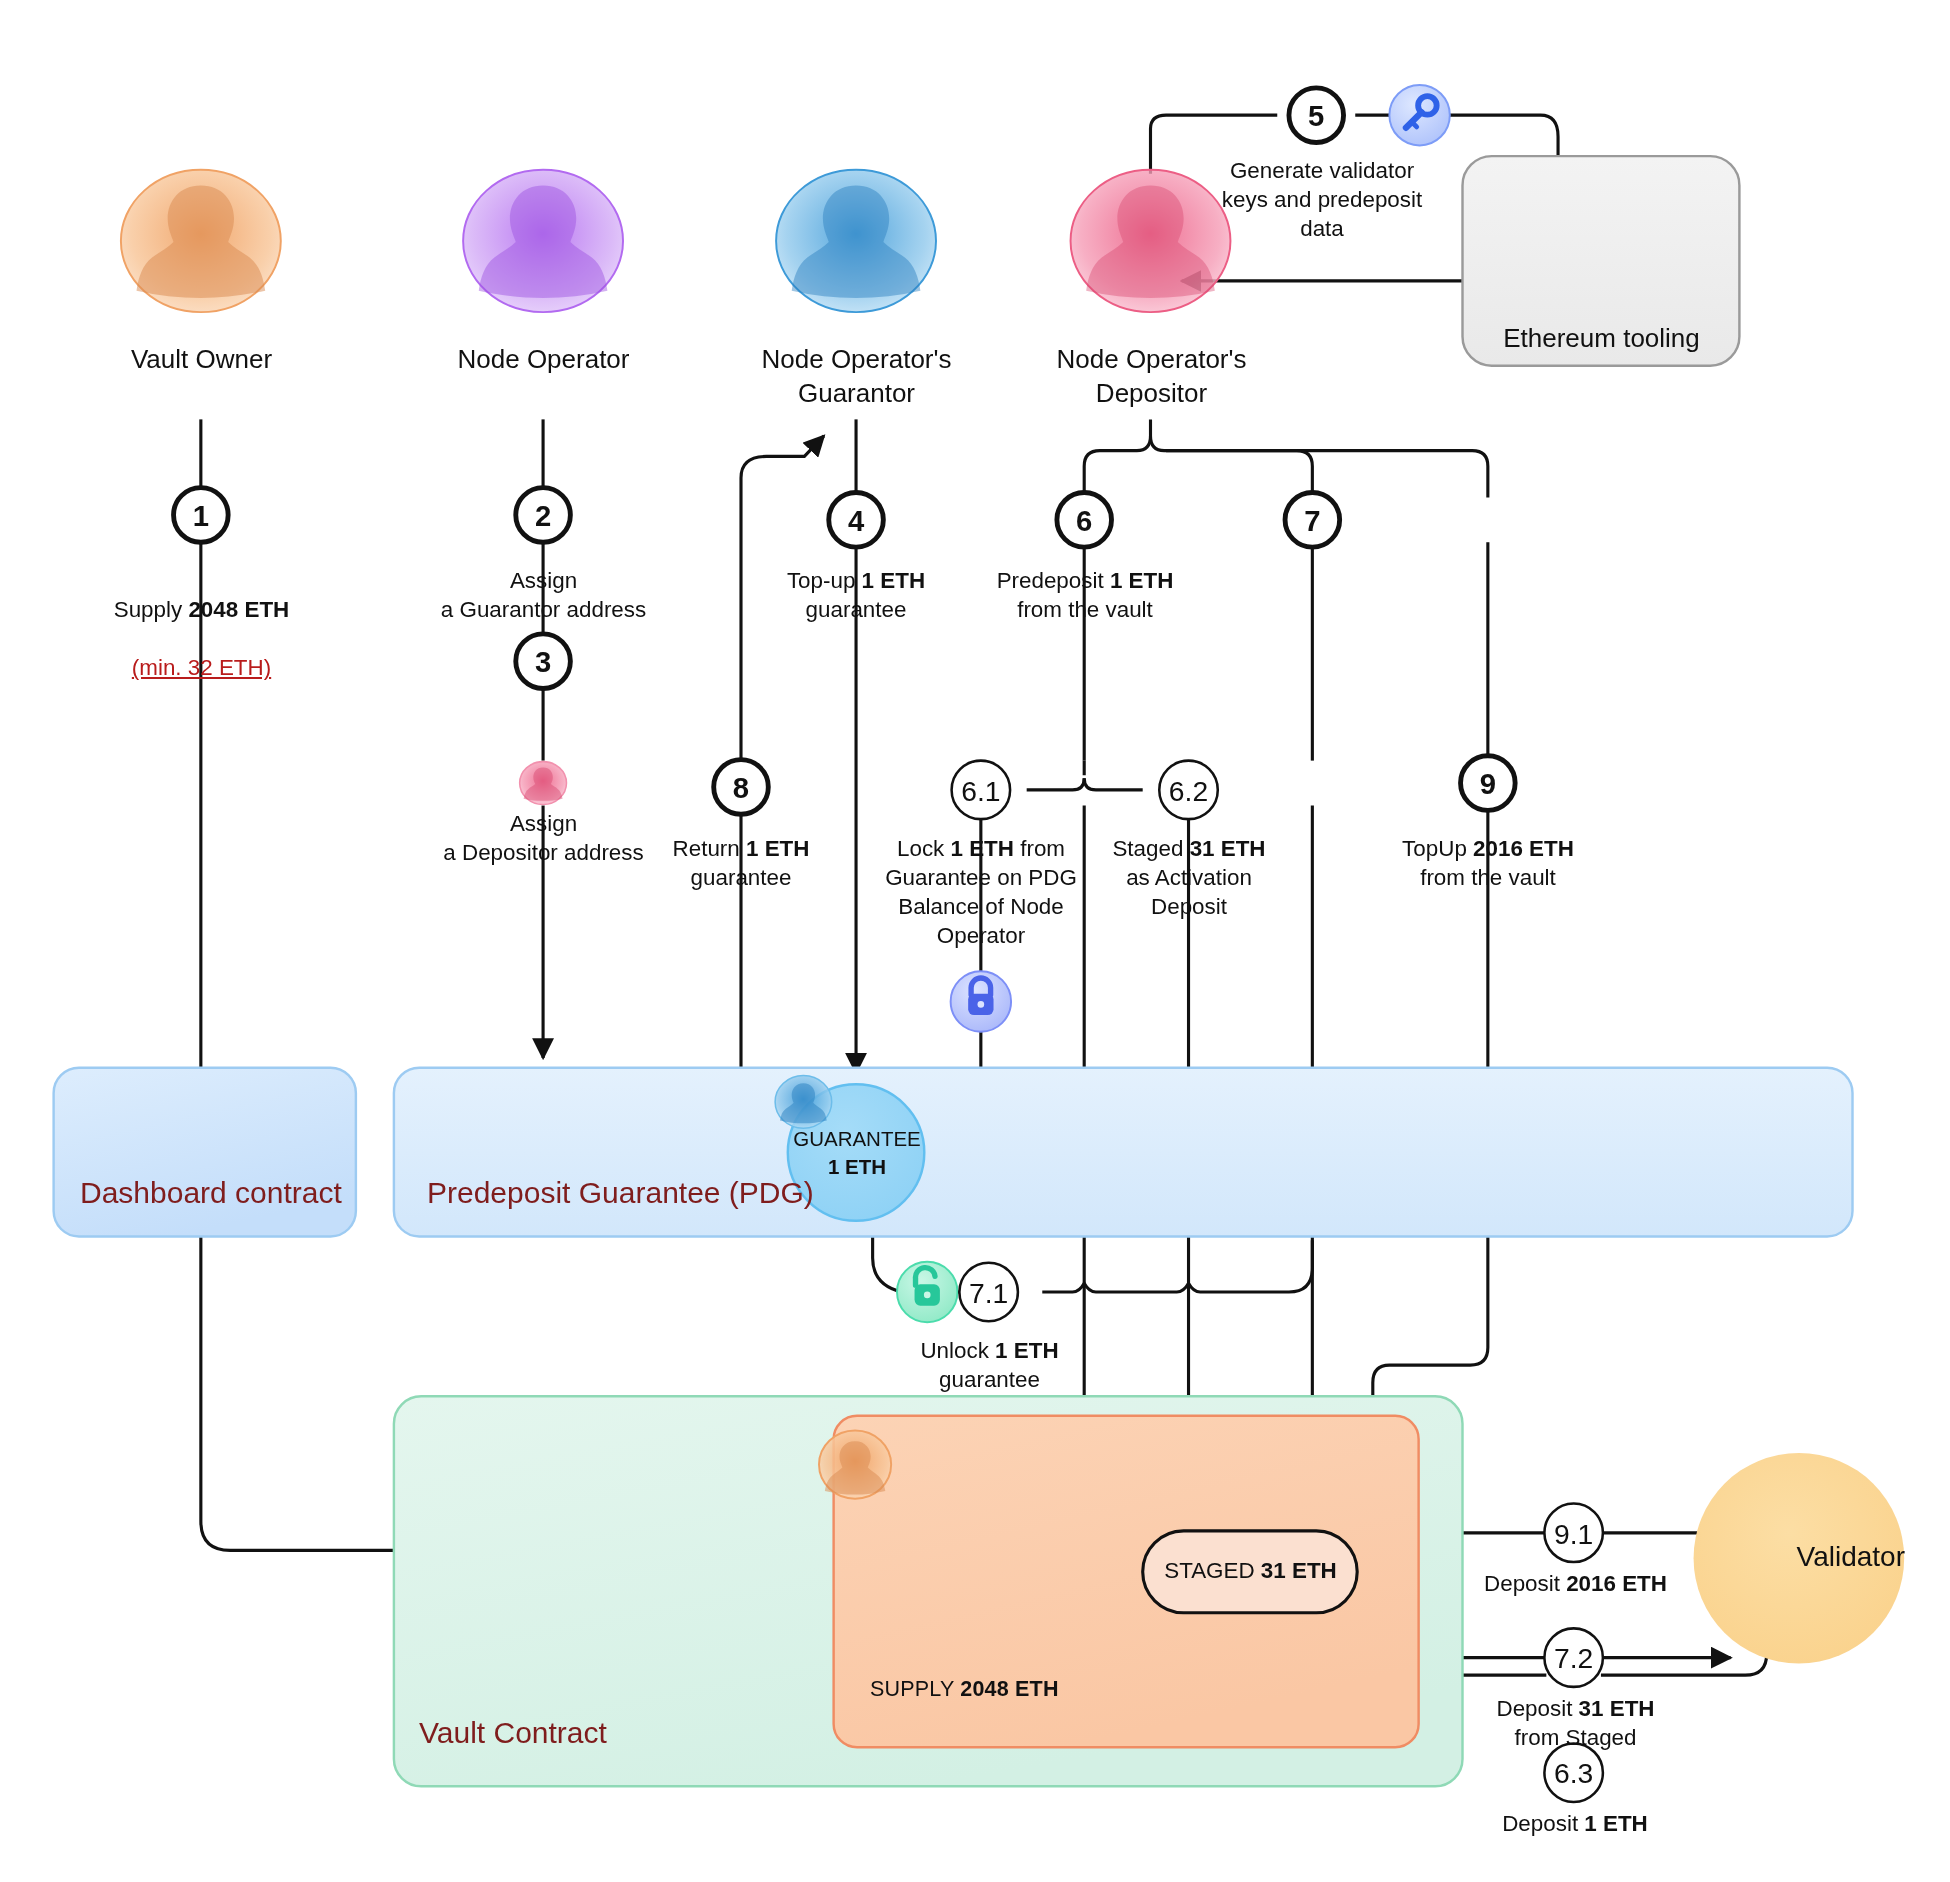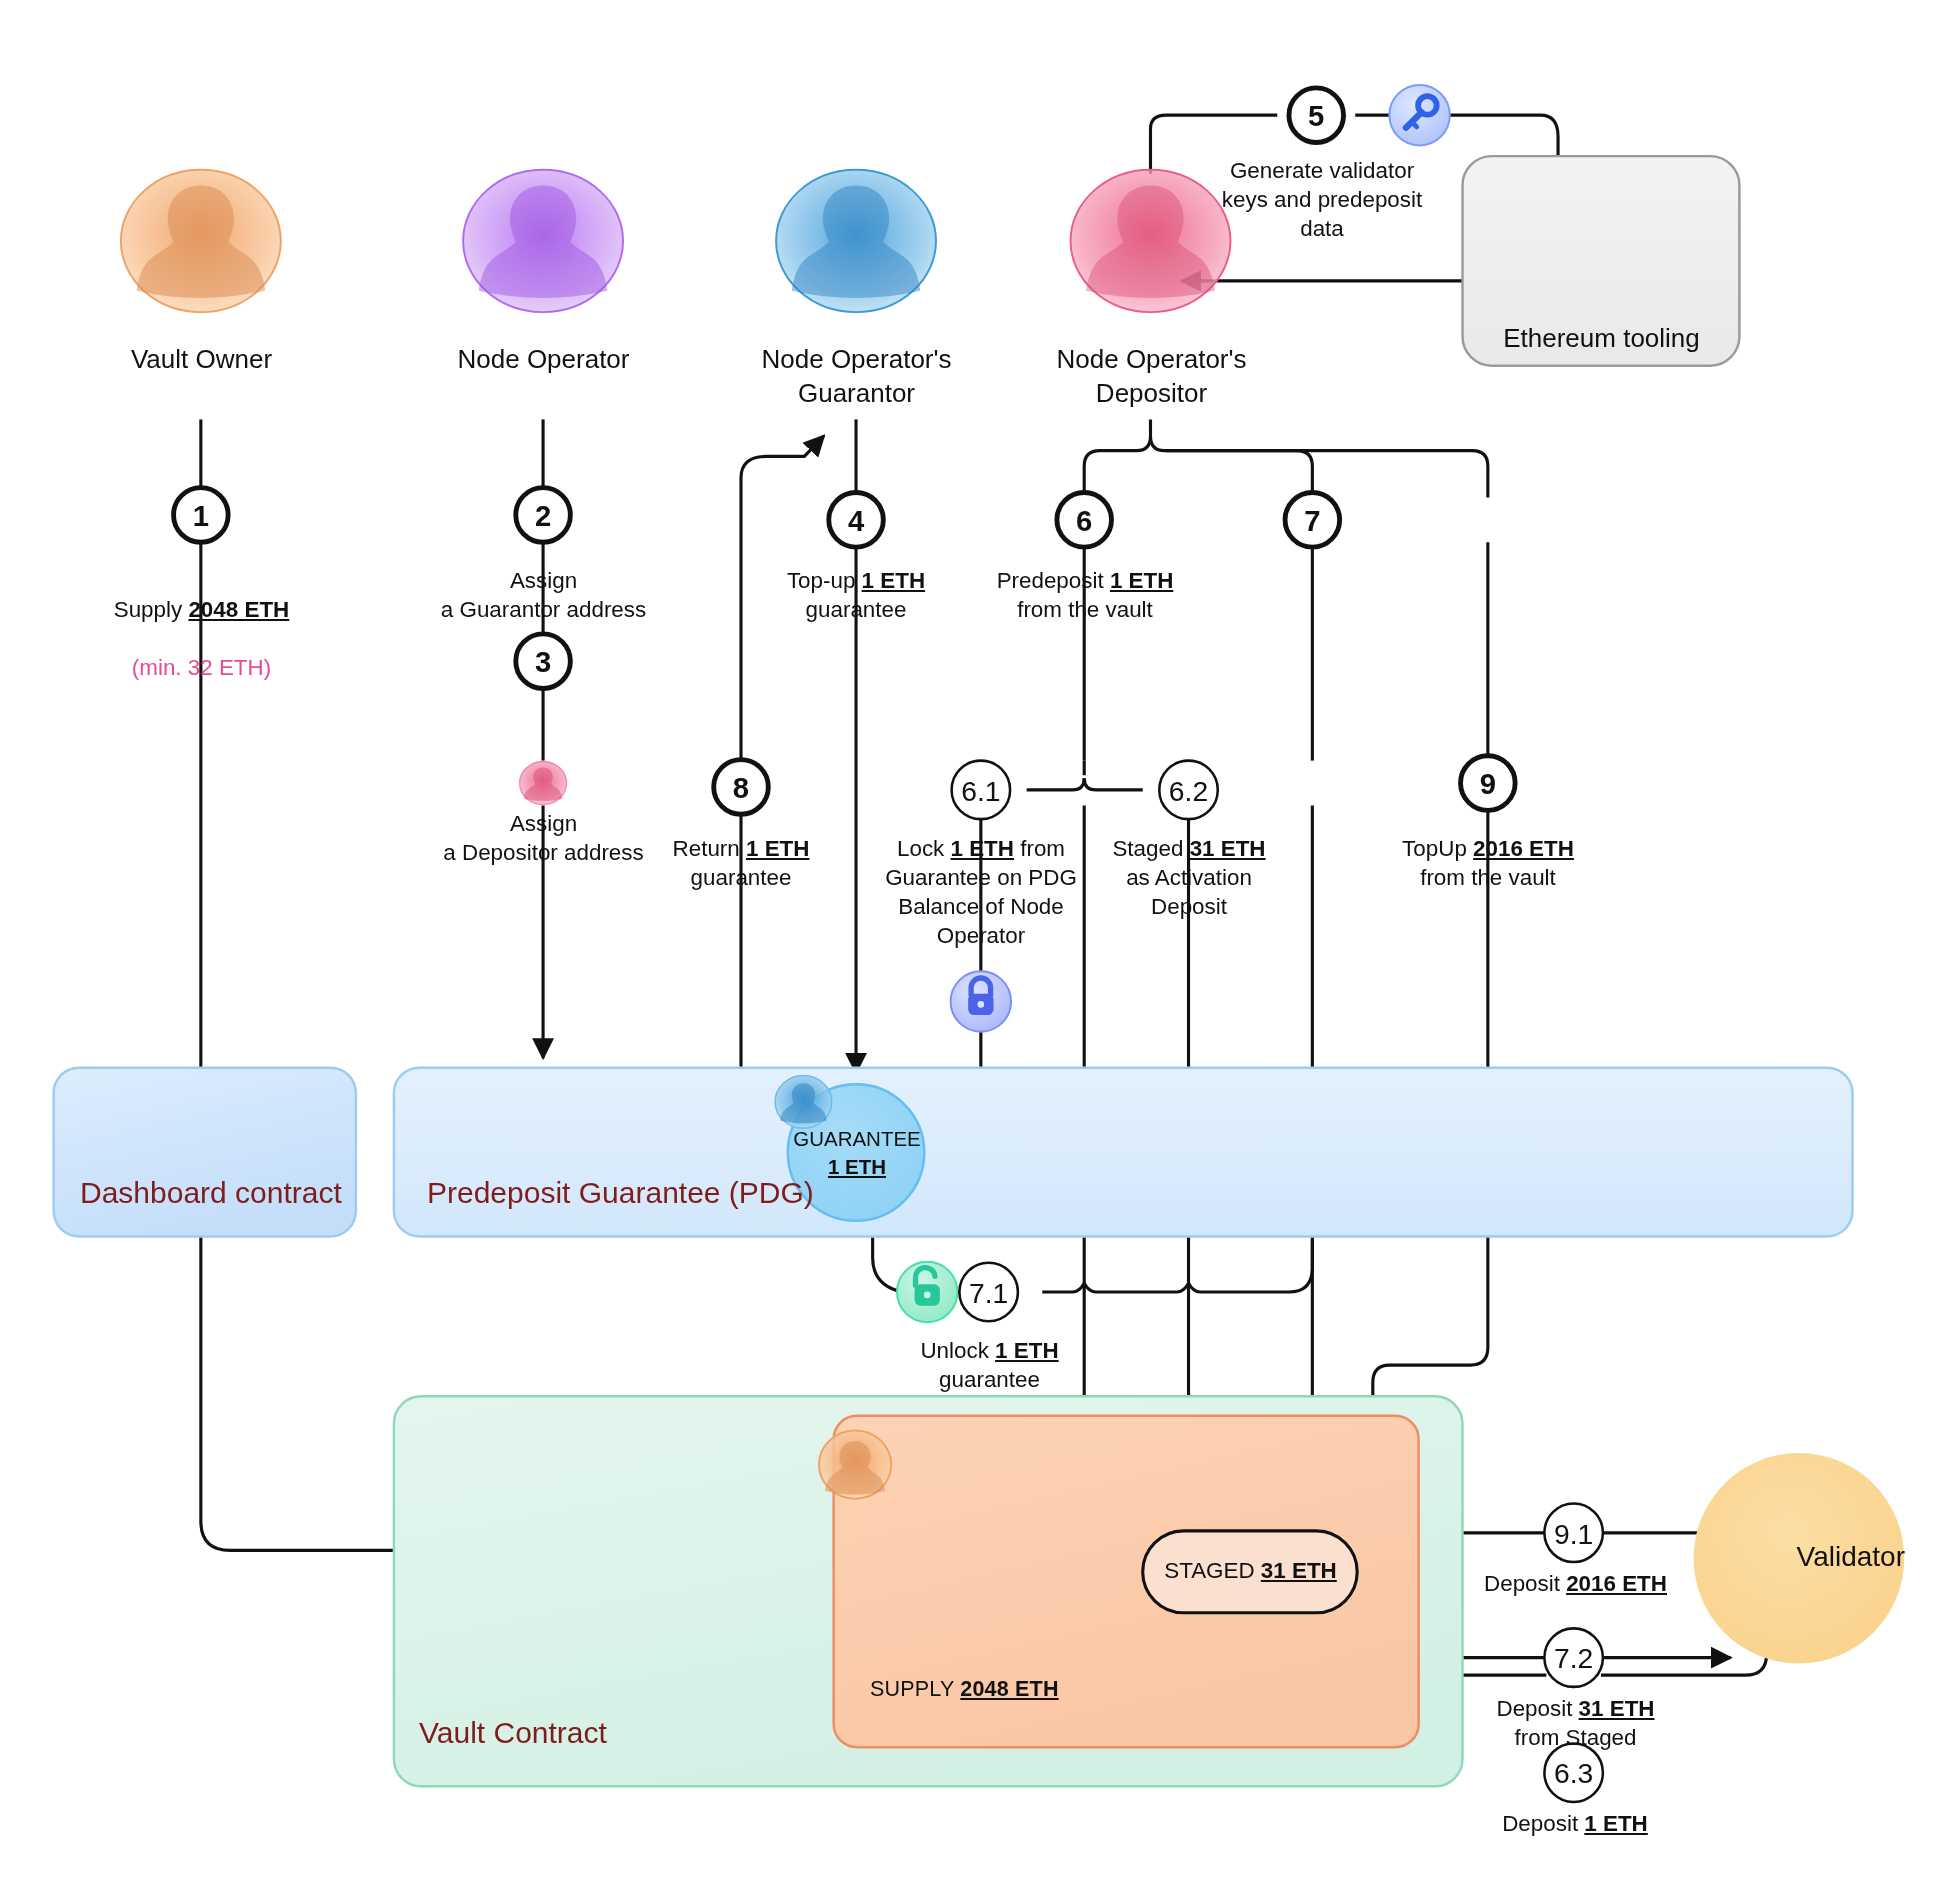--- a/index.html
+++ b/index.html
@@ -3,22 +3,22 @@
 <meta charset="utf-8">
 <style>
   * { box-sizing: border-box; }
   html, body { margin:0; padding:0; background:#ffffff; }
   body { width:1950px; height:1882px; font-family:"Liberation Sans", sans-serif; overflow:hidden; }
   #stage { position:relative; width:1950px; height:1882px; }
   svg.layer { position:absolute; left:0; top:0; width:1950px; height:1882px; }
   .lbl { position:absolute; text-align:center; color:#111; line-height:1.30; white-space:pre-line; }
   .actor-name { font-size:26px; }
   .step-lbl { font-size:22.4px; }
-  .sub { color:#ec4899; }
-  b { font-weight:bold;text-decoration:underline; }
+  .sub { color:#b91c1c;text-decoration:underline; }
+  b { font-weight:bold; }
   .container-lbl { position:absolute; font-size:30px; color:#7f1d1d; }
   .tag { position:absolute; font-size:21.5px; color:#111; letter-spacing:0.2px; }
   .node-txt { position:absolute; text-align:center; color:#111; }
 </style>
 </head>
 <body>
 
 <div id="stage">
 
   <svg class="layer" viewBox="0 0 2000 1930">

